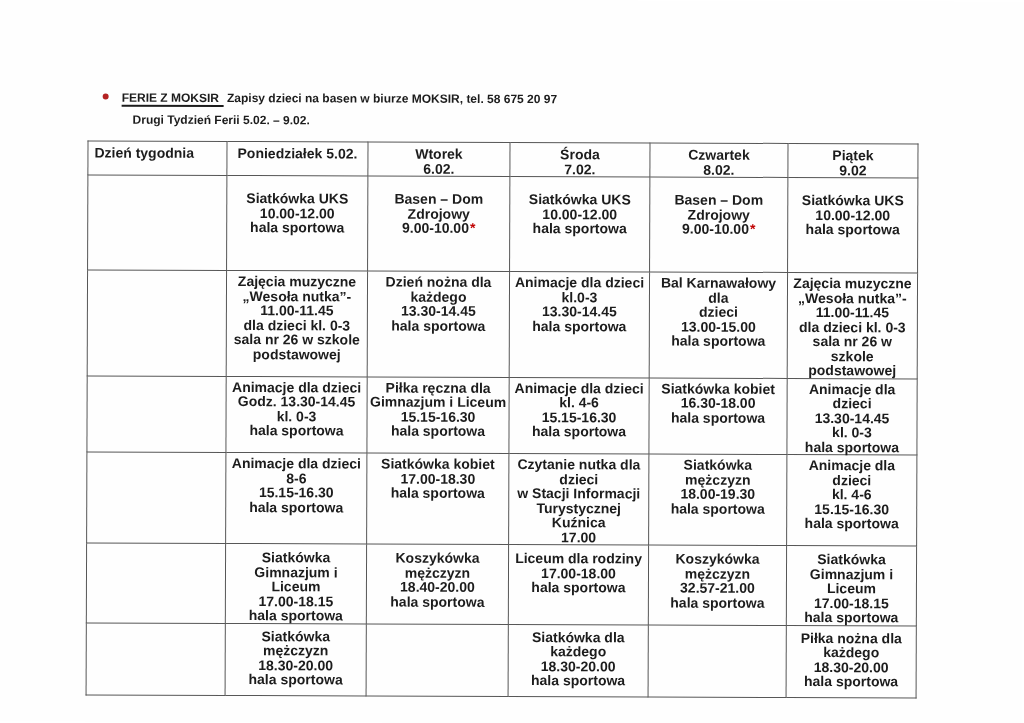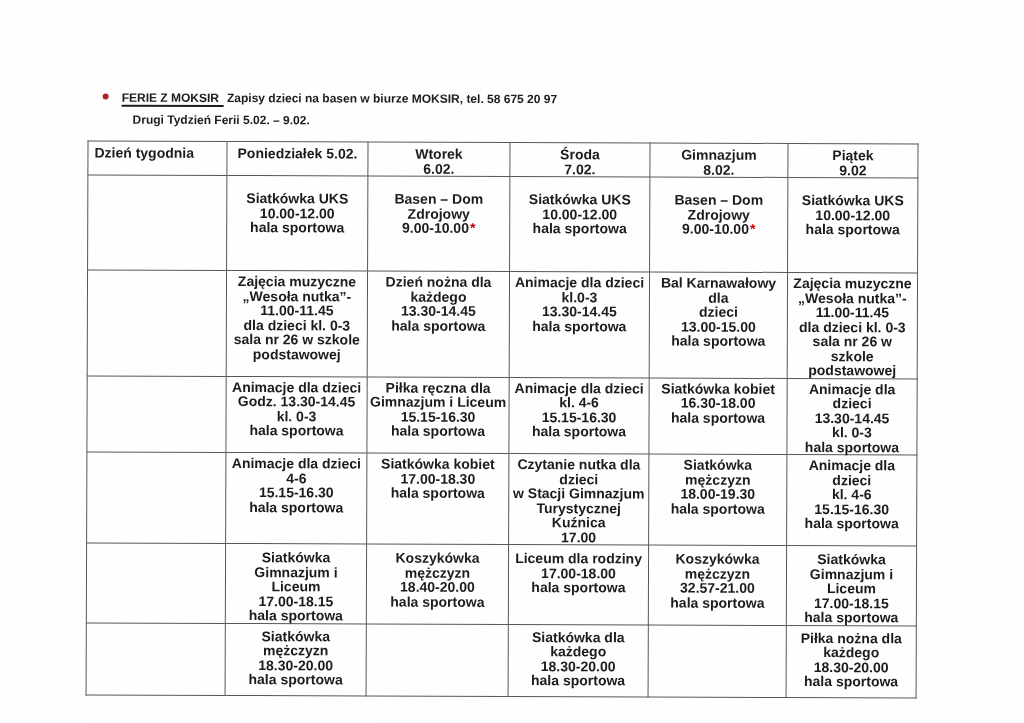--- a/index.html
+++ b/index.html
@@ -120,21 +120,21 @@
           </th>
           <th>
             <div>Wtorek</div>
             <div>6.02.</div>
           </th>
           <th>
             <div>Środa</div>
             <div>7.02.</div>
           </th>
           <th>
-            <div>Gimnazjum</div>
+            <div>Czwartek</div>
             <div>8.02.</div>
           </th>
           <th>
             <div>Piątek</div>
             <div>9.02</div>
           </th>
         </tr>
       </thead>
     <tbody>
         <tr class="r0">
@@ -227,32 +227,32 @@
           <td>
             <div>Animacje dla dzieci</div>
             <div>13.30-14.45</div>
             <div>kl. 0-3</div>
             <div>hala sportowa</div>
           </td>
         </tr>
         <tr class="r3">
           <td></td>
           <td>
-            <div>Animacje dla dzieci 4-6</div>
+            <div>Animacje dla dzieci 8-6</div>
             <div>15.15-16.30</div>
             <div>hala sportowa</div>
           </td>
           <td>
             <div>Siatkówka kobiet</div>
             <div>17.00-18.30</div>
             <div>hala sportowa</div>
           </td>
           <td>
             <div>Czytanie nutka dla dzieci</div>
-            <div>w Stacji Gimnazjum</div>
+            <div>w Stacji Informacji</div>
             <div>Turystycznej Kuźnica</div>
             <div>17.00</div>
           </td>
           <td>
             <div>Siatkówka mężczyzn</div>
             <div>18.00-19.30</div>
             <div>hala sportowa</div>
           </td>
           <td>
             <div>Animacje dla dzieci</div>

